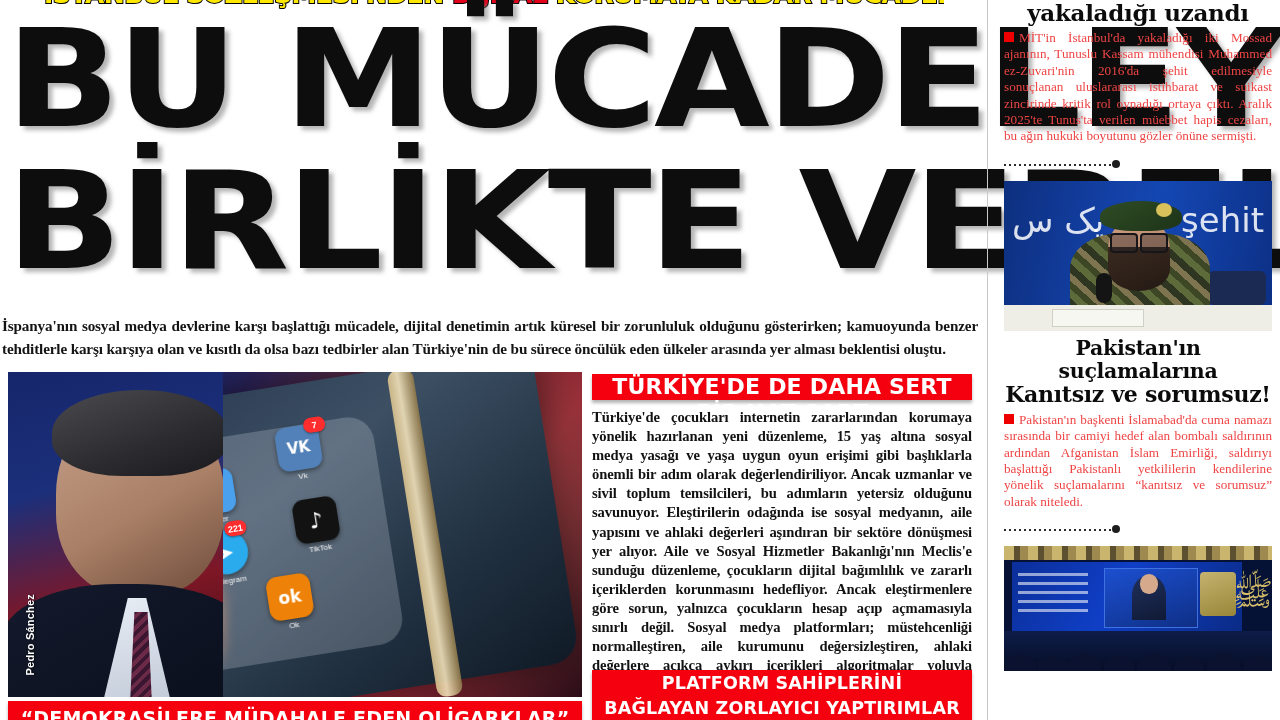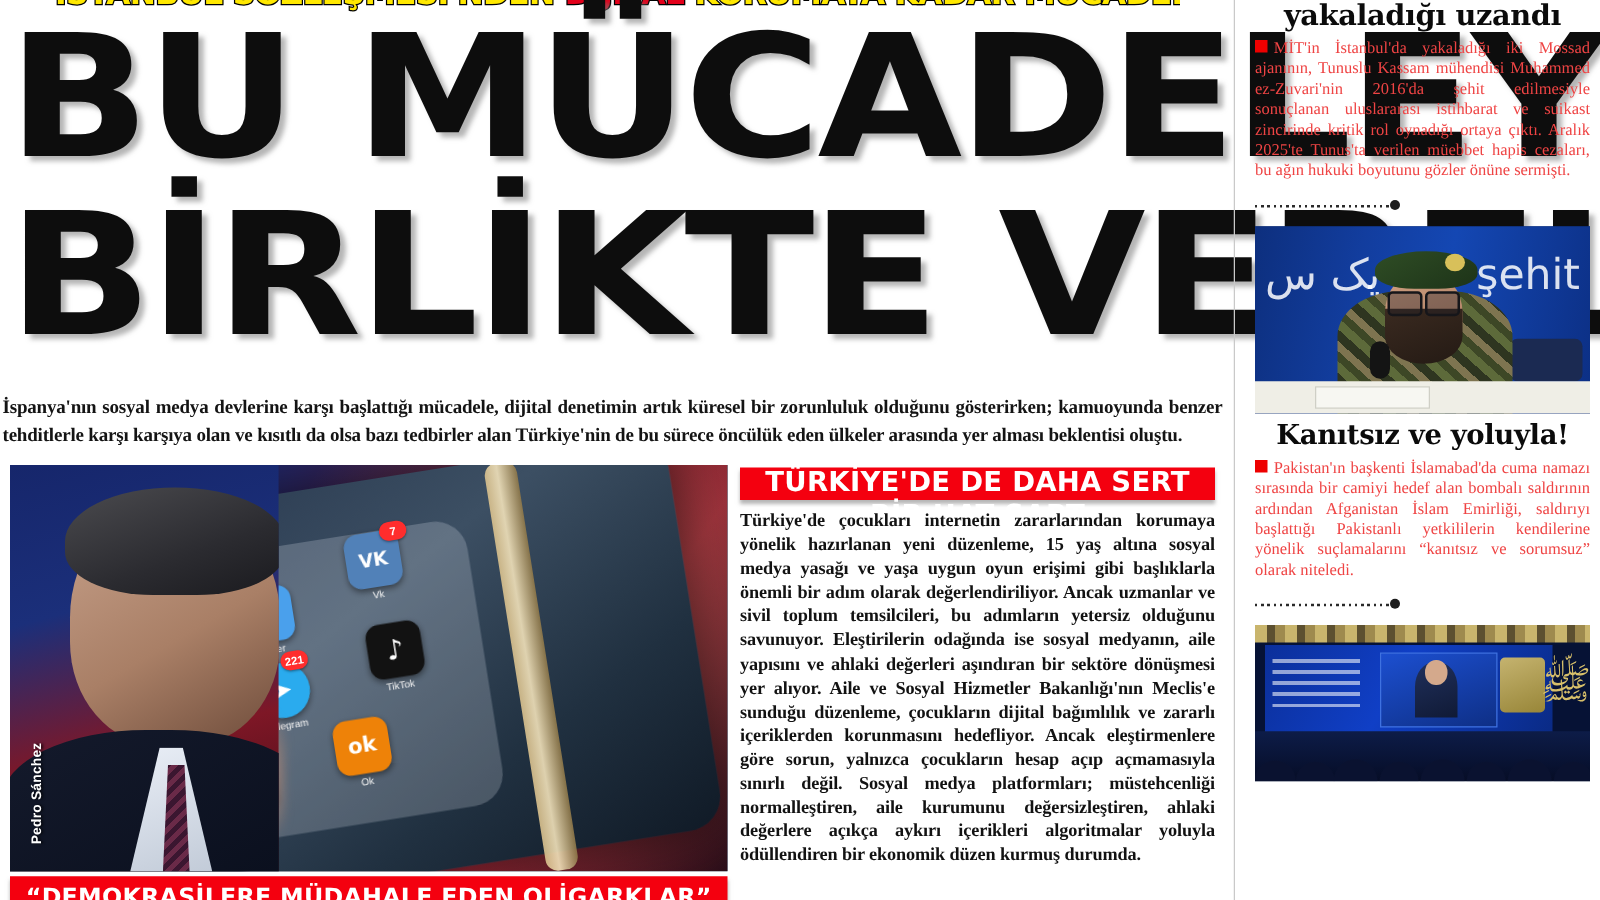--- a/index.html
+++ b/index.html
@@ -360,20 +360,24 @@
     <div class="pt-body"></div>
     <div class="pt-shirt"></div>
     <div class="pt-tie"></div>
     <div class="credit">Pedro Sánchez</div>
   </div>
 
   <div class="redbar redbar-bottomleft">“DEMOKRASİLERE MÜDAHALE EDEN OLİGARKLAR”</div>
 
   <div class="redbar redbar-mid-top">TÜRKİYE'DE DE DAHA SERT BİR HAT ŞART</div>
   <div class="mid-body">Türkiye'de çocukları internetin zararlarından korumaya yönelik hazırlanan yeni düzenleme, 15 yaş altına sosyal medya yasağı ve yaşa uygun oyun erişimi gibi başlıklarla önemli bir adım olarak değerlendiriliyor. Ancak uzmanlar ve sivil toplum temsilcileri, bu adımların yetersiz olduğunu savunuyor. Eleştirilerin odağında ise sosyal medyanın, aile yapısını ve ahlaki değerleri aşındıran bir sektöre dönüşmesi yer alıyor. Aile ve Sosyal Hizmetler Bakanlığı'nın Meclis'e sunduğu düzenleme, çocukların dijital bağımlılık ve zararlı içeriklerden korunmasını hedefliyor. Ancak eleştirmenlere göre sorun, yalnızca çocukların hesap açıp açmamasıyla sınırlı değil. Sosyal medya platformları; müstehcenliği normalleştiren, aile kurumunu değersizleştiren, ahlaki değerlere açıkça aykırı içerikleri algoritmalar yoluyla ödüllendiren bir ekonomik düzen kurmuş durumda.</div>
+  <div class="redbar redbar-mid-bot">
+    <div>PLATFORM SAHİPLERİNİ</div>
+    <div>BAĞLAYAN ZORLAYICI YAPTIRIMLAR</div>
+  </div>
 
   <div class="vrule"></div>
 
   <div class="rcol">
 
     <h2 class="r-head-top">yakaladığı uzandı</h2>
     <p class="r-body" style="margin:0;">
       <span class="sq"></span><span>MİT'in İstanbul'da yakaladığı iki Mossad ajanının, Tunuslu Kassam mühendisi Muhammed ez-Zuvari'nin 2016'da şehit edilmesiyle sonuçlanan uluslararası istihbarat ve suikast zincirinde kritik rol oynadığı ortaya çıktı. Aralık 2025'te Tunus'ta verilen müebbet hapis cezaları, bu ağın hukuki boyutunu gözler önüne sermişti.</span>
     </p>
     <div class="dotrule"></div>
@@ -389,21 +393,22 @@
       <div class="p2-face"></div>
       <div class="p2-beard"></div>
       <div class="p2-glass"></div>
       <div class="p2-beret"></div>
       <div class="p2-beret-b"></div>
       <div class="p2-mic"></div>
       <div class="p2-desk"></div>
       <div class="p2-plate"></div>
     </div>
     <h2 class="r-head-2">
-      <span class="b">Kanıtsız ve yoluyla!</span>
+      <span class="n">Pakistan'ın suçlamalarına</span>
+      <span class="b">Kanıtsız ve sorumsuz!</span>
     </h2>
     <p class="r-body" style="margin:6px 0 0 0;">
       <span class="sq"></span><span>Pakistan'ın başkenti İslamabad'da cuma namazı sırasında bir camiyi hedef alan bombalı saldırının ardından Afganistan İslam Emirliği, saldırıyı başlattığı Pakistanlı yetkililerin kendilerine yönelik suçlamalarını “kanıtsız ve sorumsuz” olarak niteledi.</span>
     </p>
     <div class="dotrule"></div>
 
     <div class="photo3">
       <div class="p3-ceil"></div>
       <div class="p3-screen"></div>
       <div class="p3-lines"></div>

